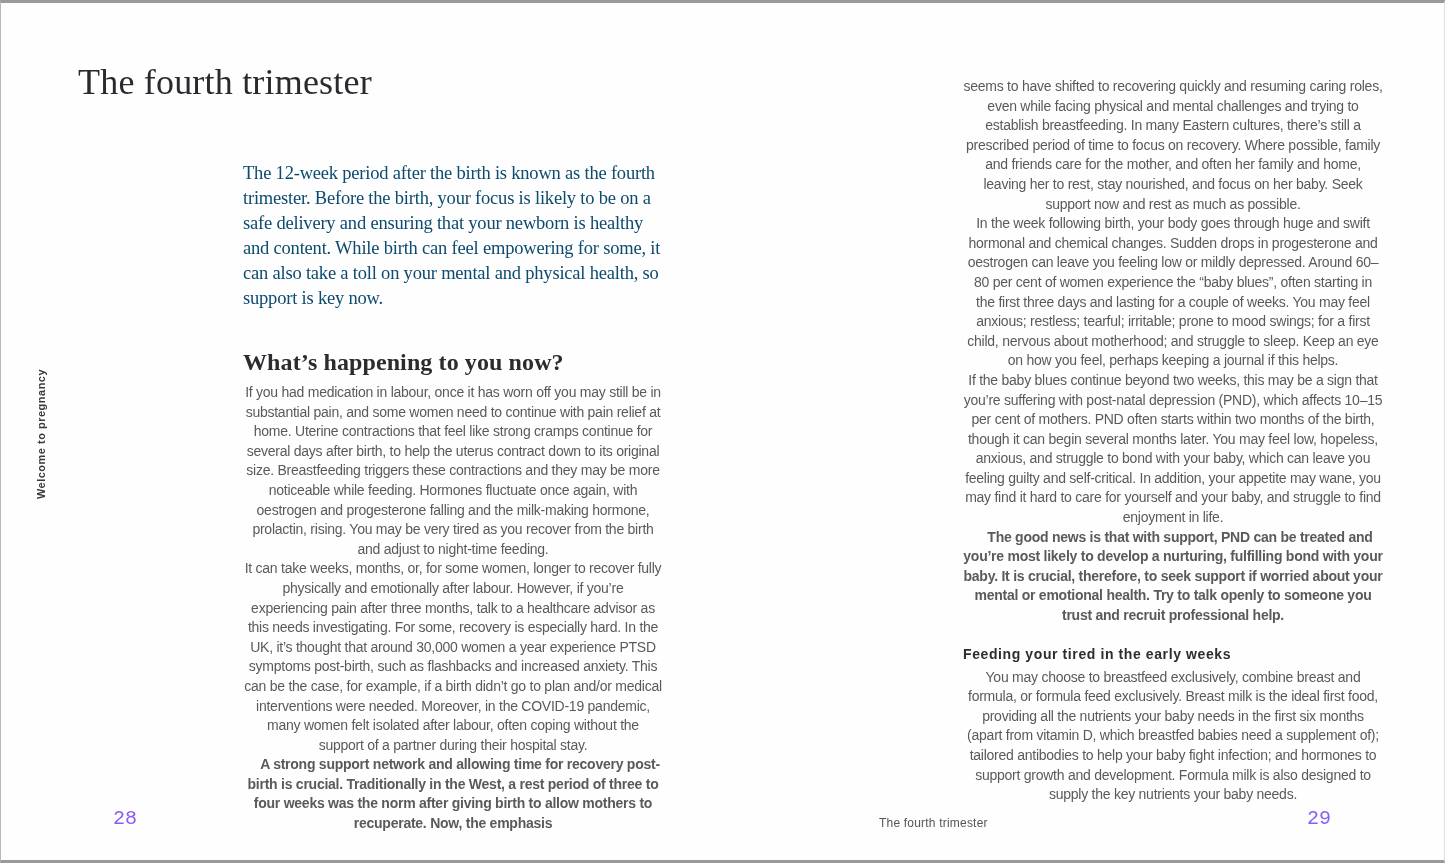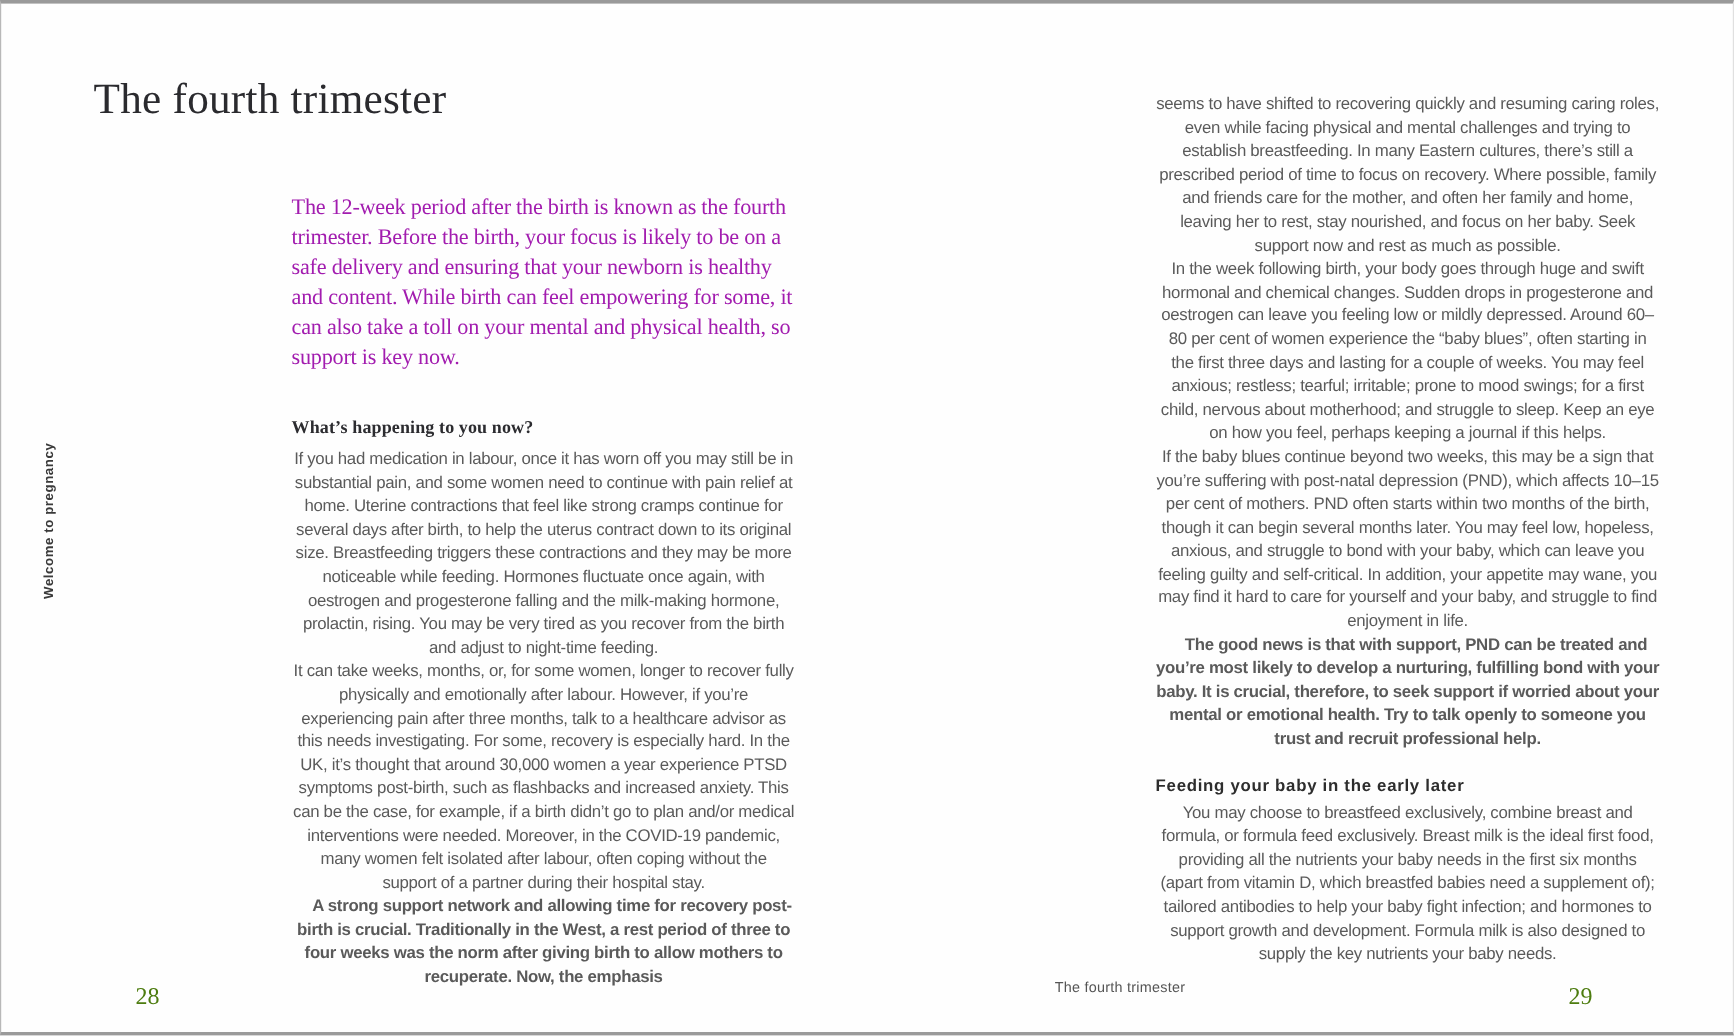--- a/index.html
+++ b/index.html
@@ -49,26 +49,26 @@
   }
   .col-left  { left: 242px; top: 158px; }
   .col-right { left: 962px; top: 74px;  }
 
   .intro {
     margin: 0;
     font-family: "Liberation Serif", serif;
     font-size: 18.5px;
     line-height: 25px;
     letter-spacing: -0.2px;
-    color: #a21caf;
+    color: #0c4a6e;
   }
   .serif-heading {
     margin: 38px 0 7px 0;
     font-family: "Liberation Serif", serif;
-    font-size: 15px;
+    font-size: 24px;
     font-weight: 700;
     letter-spacing: 0.1px;
     color: #2c2c30;
   }
   .sans-heading {
     margin: 20px 0 6px 0;
     font-size: 14px;
     font-weight: 700;
     letter-spacing: 0.6px;
     color: #2d2d2d;
@@ -78,24 +78,23 @@
     font-size: 14px;
     line-height: 19.6px;
     letter-spacing: -0.25px;
     color: #5a5a5a;
     text-align: center;
   }
   .body.indent { text-indent: 14px; font-weight: bold; }
 
   .pn {
     position: absolute;
-    font-family: Liberation Serif, serif;
+    font-family: Liberation Mono, monospace;
     font-size: 20px;
-    color: #4d7c0f;
-    margin-top: 13px;
+    color: #8b5cf6;
   }
   .pn-left  { left: 112px;  top: 804px; }
   .pn-right { left: 1306px; top: 804px; text-align: right; }
   .running-footer {
     position: absolute;
     left: 878px;
     top: 813px;
     font-size: 12px;
     letter-spacing: 0.2px;
     color: #555555;
@@ -121,21 +120,21 @@
   </div>
 
   <div class="col col-right">
     <p class="body">seems to have shifted to recovering quickly and resuming caring roles, even while facing physical and mental challenges and trying to establish breastfeeding. In many Eastern cultures, there’s still a prescribed period of time to focus on recovery. Where possible, family and friends care for the mother, and often her family and home, leaving her to rest, stay nourished, and focus on her baby. Seek support now and rest as much as possible.</p>
 
     <p class="body">In the week following birth, your body goes through huge and swift hormonal and chemical changes. Sudden drops in progesterone and oestrogen can leave you feeling low or mildly depressed. Around 60–80 per cent of women experience the “baby blues”, often starting in the first three days and lasting for a couple of weeks. You may feel anxious; restless; tearful; irritable; prone to mood swings; for a first child, nervous about motherhood; and struggle to sleep. Keep an eye on how you feel, perhaps keeping a journal if this helps.</p>
 
     <p class="body">If the baby blues continue beyond two weeks, this may be a sign that you’re suffering with post-natal depression (PND), which affects 10–15 per cent of mothers. PND often starts within two months of the birth, though it can begin several months later. You may feel low, hopeless, anxious, and struggle to bond with your baby, which can leave you feeling guilty and self-critical. In addition, your appetite may wane, you may find it hard to care for yourself and your baby, and struggle to find enjoyment in life.</p>
     <p class="body indent">The good news is that with support, PND can be treated and you’re most likely to develop a nurturing, fulfilling bond with your baby. It is crucial, therefore, to seek support if worried about your mental or emotional health. Try to talk openly to someone you trust and recruit professional help.</p>
 
-    <h3 class="sans-heading">Feeding your baby in the early later</h3>
+    <h3 class="sans-heading">Feeding your tired in the early weeks</h3>
     <p class="body">You may choose to breastfeed exclusively, combine breast and formula, or formula feed exclusively. Breast milk is the ideal first food, providing all the nutrients your baby needs in the first six months (apart from vitamin D, which breastfed babies need a supplement of); tailored antibodies to help your baby fight infection; and hormones to support growth and development. Formula milk is also designed to supply the key nutrients your baby needs.</p>
   </div>
 
   <span class="pn pn-left">28</span>
   <span class="running-footer">The fourth trimester</span>
   <span class="pn pn-right">29</span>
 
 </div>
 
 </body></html>

